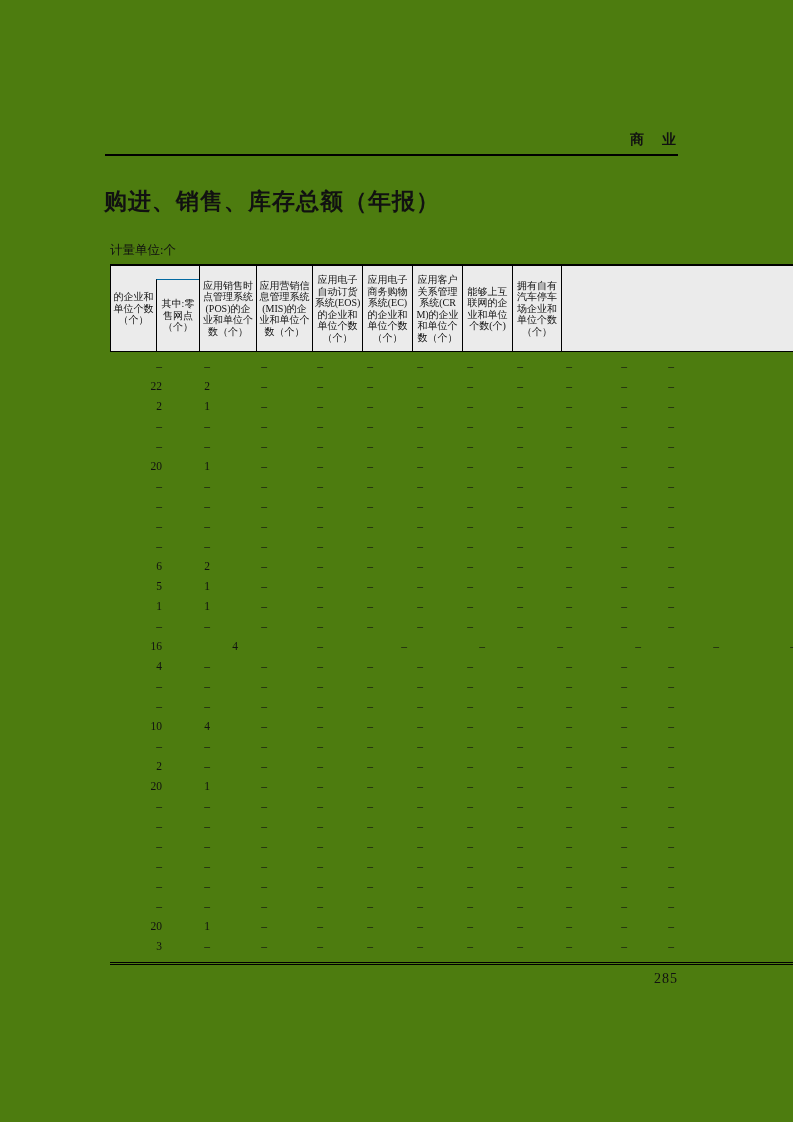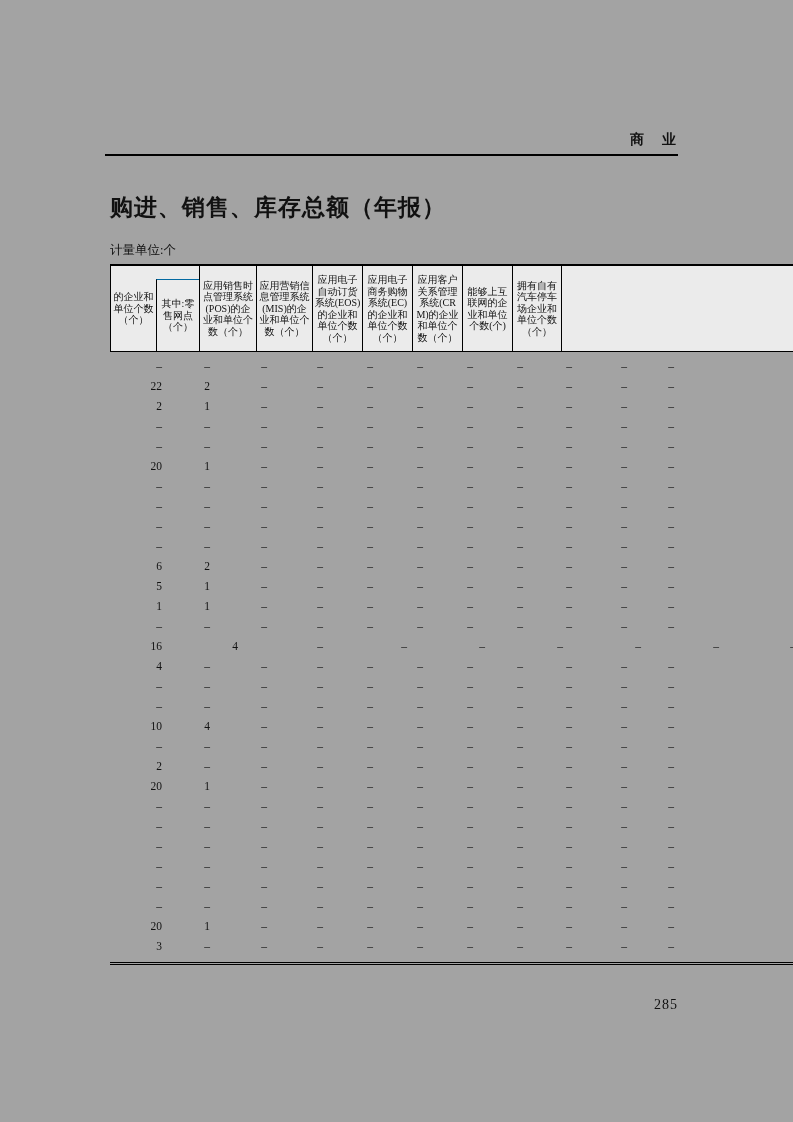--- a/index.html
+++ b/index.html
@@ -1,32 +1,32 @@
 <!DOCTYPE html>
 <html><head>
 <meta charset="utf-8">
 <style>
   html,body{margin:0;padding:0;background:#ffffff;}
   .sheet{
     position:relative;
     width:793px;height:1122px;
-    background:#a3a3a3;
+    background:#4d7c0f;
     color:#111111;
     font-family:"Liberation Serif","DejaVu Serif",serif;
     overflow:hidden;
   }
   .running-head{
     position:absolute;left:105px;top:131px;width:573px;
     text-align:right;
     font-size:14px;font-weight:700;letter-spacing:2px;
     padding-bottom:5px;
     border-bottom:2px solid #000;
   }
   .page-title{
-    position:absolute;left:104px;top:186px;margin:6px;
+    position:absolute;left:104px;top:186px;margin:0;
     font-size:23px;font-weight:600;letter-spacing:1px;
   }
   .unit-note{
     position:absolute;left:110px;top:242px;width:567px;
     text-align:left;font-size:12.5px;
   }
   .tablewrap{
     position:absolute;left:110px;top:264px;
     border-bottom:3px double #000;
   }
@@ -62,21 +62,21 @@
     box-sizing:border-box;
     text-align:right;
     font-size:11.5px;line-height:20px;
     white-space:nowrap;
   }
   .td span{display:inline-block;transform:translateX(10px);}
   .td:first-child span{transform:translateX(6px);}
   .td:last-child span{transform:translateX(-3px);}
   .page-number{
     position:absolute;left:105px;top:971px;width:573px;
-    text-align:right;font-size:14px;letter-spacing:1px;margin-top:26px;
+    text-align:right;font-size:14px;letter-spacing:1px;
   }
 </style>
 </head>
 <body>
 
 <div class="sheet">
 
   <div class="running-head">
     <span>商　业</span>
   </div>

